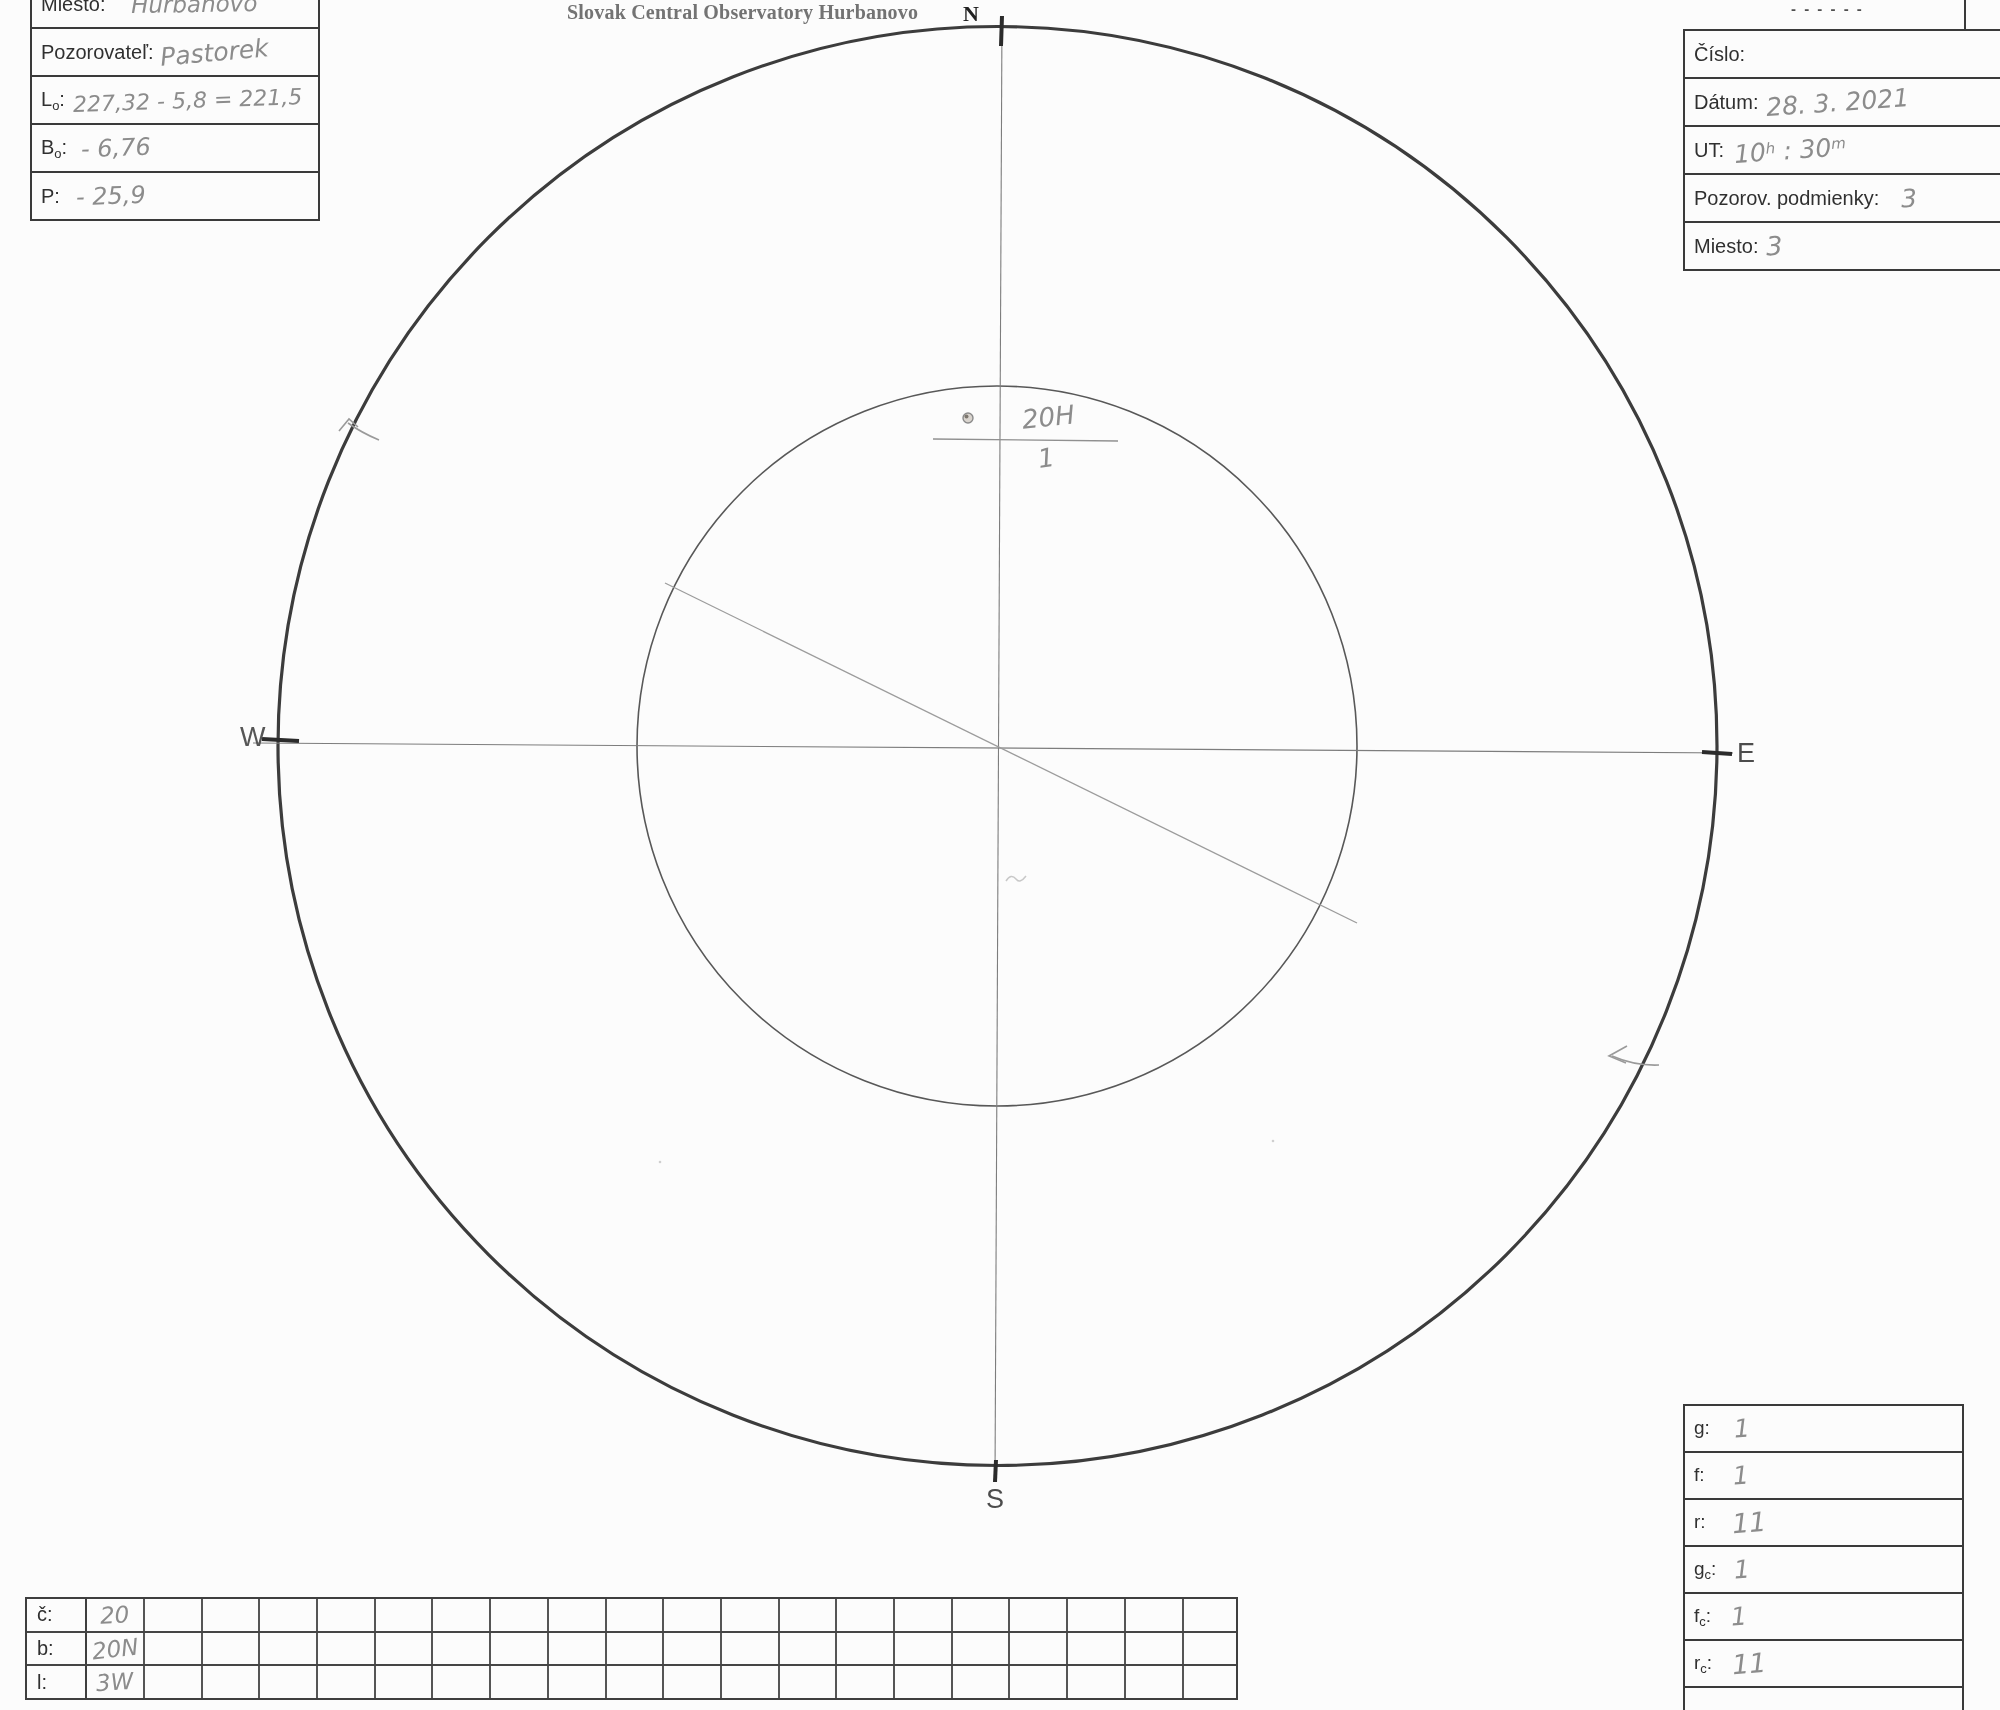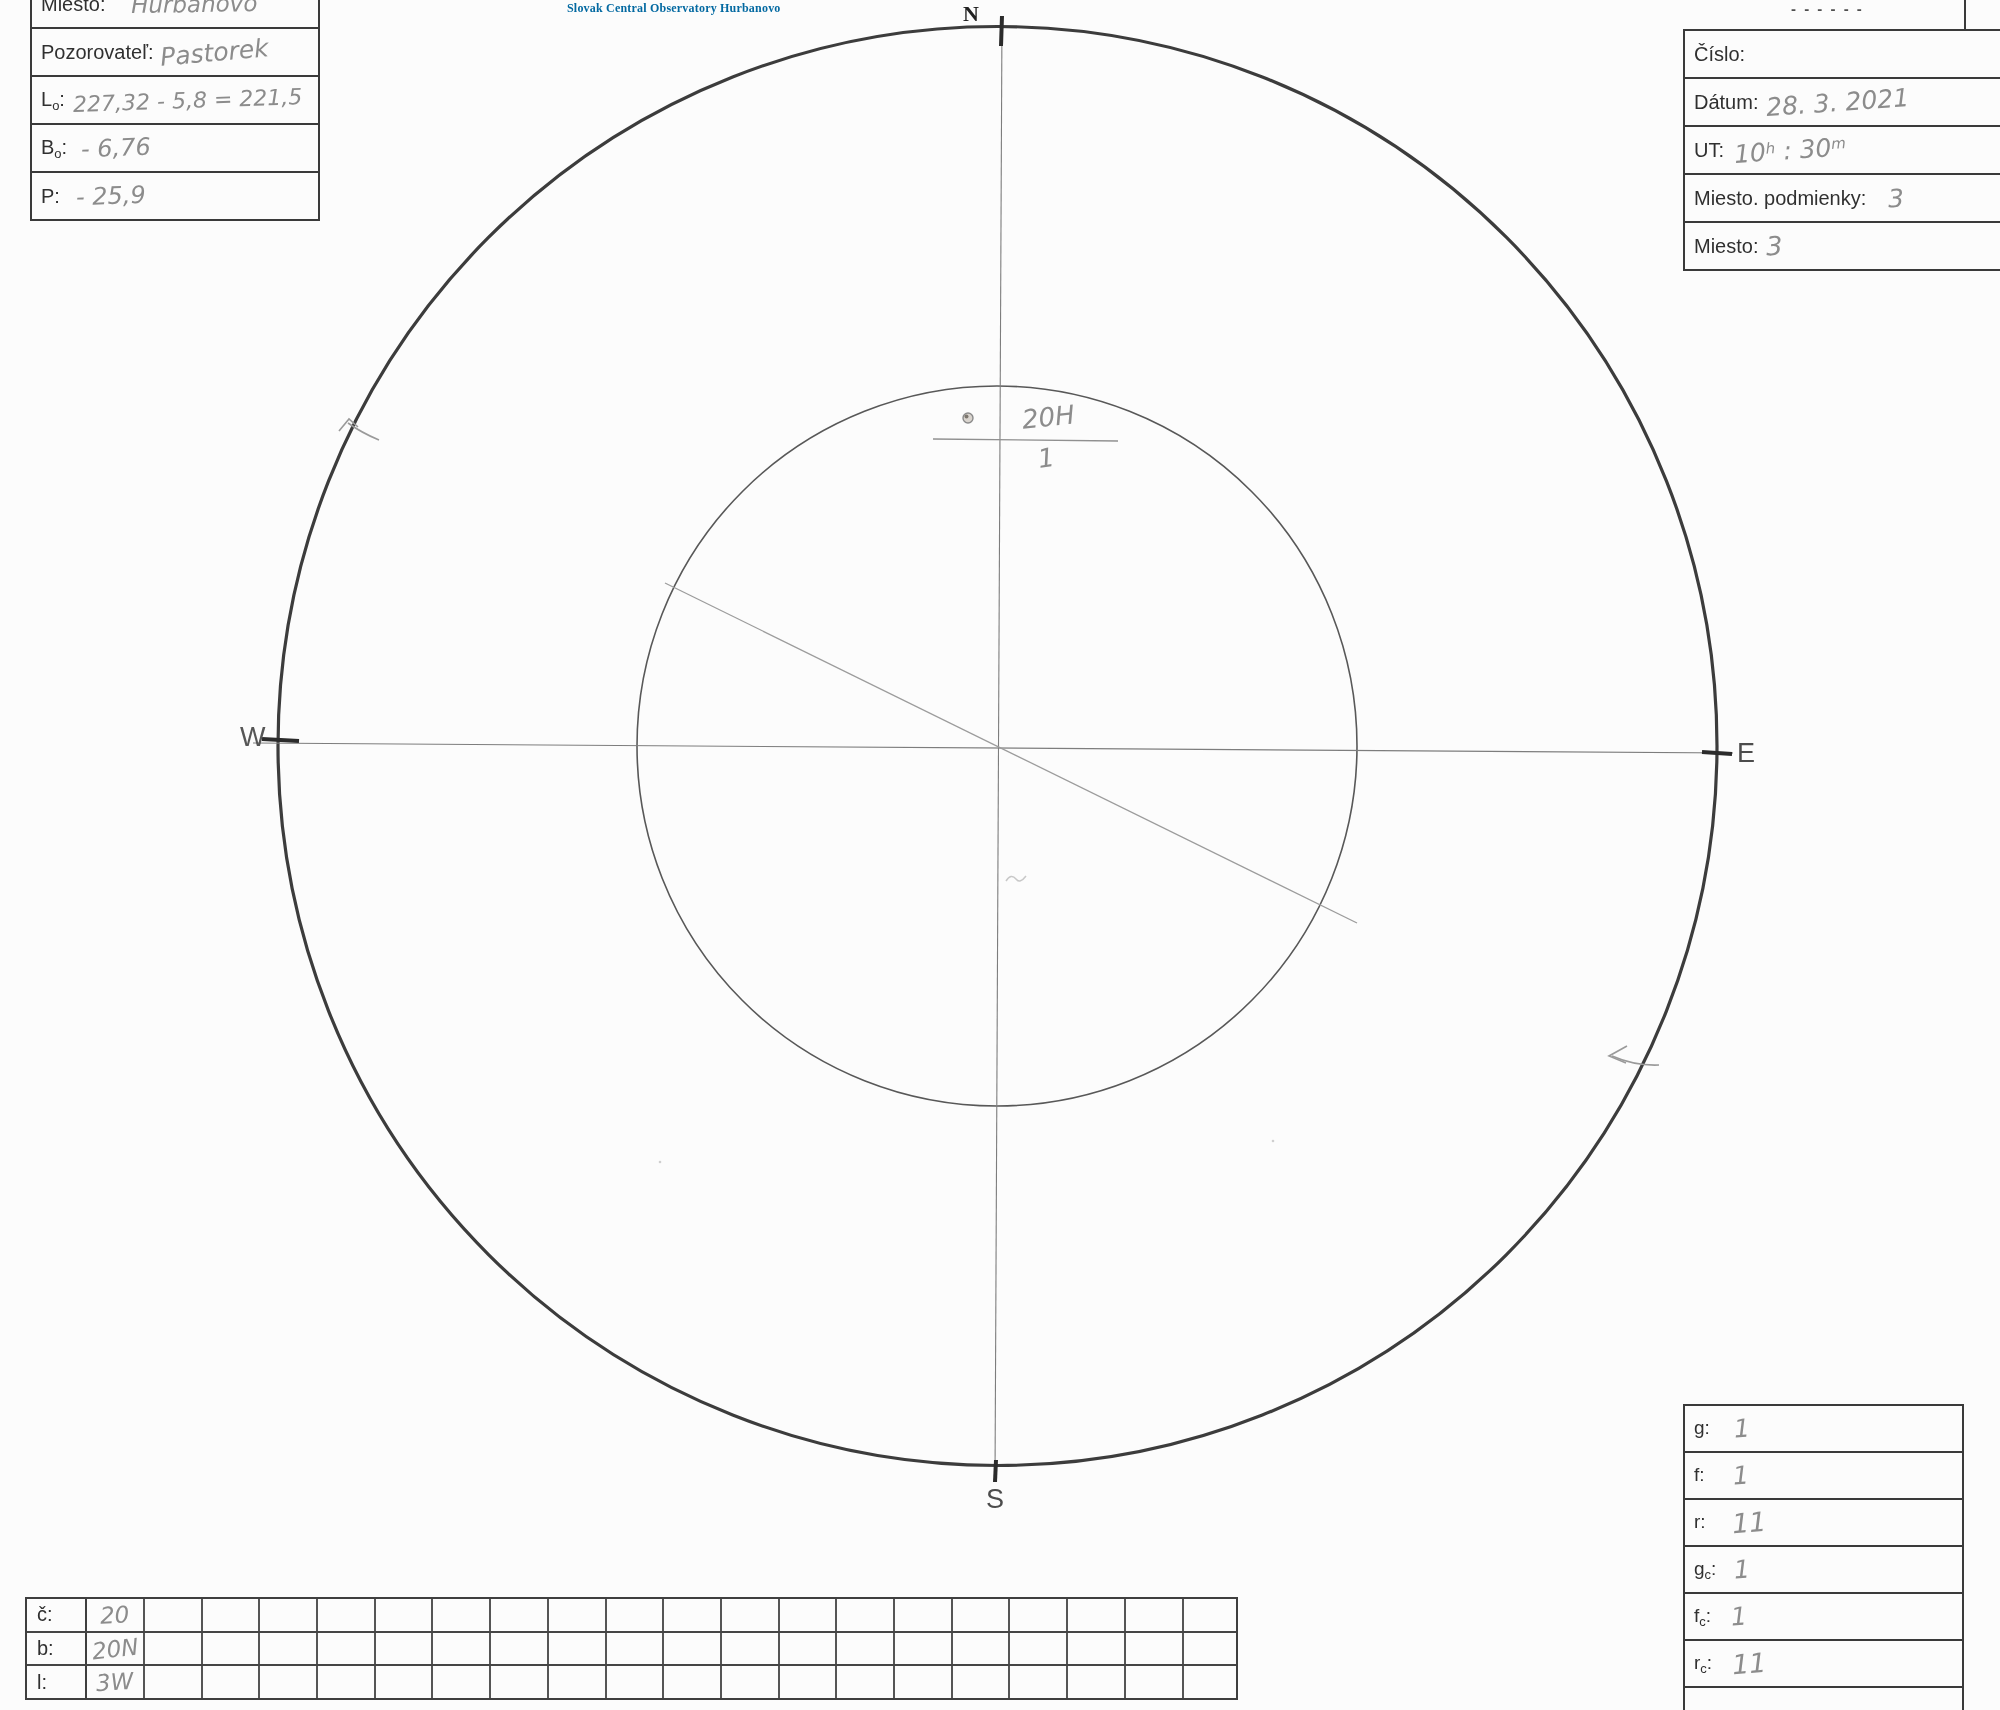--- a/index.html
+++ b/index.html
@@ -3,22 +3,22 @@
 <meta charset="utf-8">
 <style>
   html,body{margin:0;padding:0;background:#e8e8e8;}
   .page{
     position:relative;width:2000px;height:1710px;overflow:hidden;
     background:#fcfcfc;font-family:"Liberation Sans",sans-serif;
   }
   svg.diagram{position:absolute;left:0;top:0;width:2000px;height:1710px;}
   .title{
     position:absolute;left:567px;top:1px;
-    font-family:"Liberation Serif",serif;font-weight:bold;font-size:12px;
-    color:#0369a1;letter-spacing:.2px;
+    font-family:"Liberation Serif",serif;font-weight:bold;font-size:20px;
+    color:#737373;letter-spacing:.2px;
   }
   
   .form{position:absolute;box-sizing:border-box;}
   .form .row{
     box-sizing:border-box;display:flex;align-items:center;
     border-bottom:2px solid #3a3a3a;padding-left:9px;overflow:visible;
   }
   .lbl{font-size:20px;color:#303030;white-space:nowrap;}
   .lbl sub{font-size:13px;vertical-align:-4px;}
   .hand{
@@ -146,21 +146,21 @@
     </div>
     <div class="row">
       <span class="lbl">Dátum:</span>
       <span class="hand" style="font-size:25px;margin-left:8px;transform:rotate(-4deg);">28. 3. 2021</span>
     </div>
     <div class="row">
       <span class="lbl">UT:</span>
       <span class="hand" style="font-size:25px;margin-left:10px;transform:rotate(-4deg);"><span>10</span><sup>h</sup><span> : 30</span><sup>m</sup></span>
     </div>
     <div class="row">
-      <span class="lbl">Miesto. podmienky:</span>
+      <span class="lbl">Pozorov. podmienky:</span>
       <span class="hand" style="font-size:25px;margin-left:22px;transform:rotate(-3deg);">3</span>
     </div>
     <div class="row">
       <span class="lbl">Miesto:</span>
       <span class="hand" style="font-size:26px;margin-left:8px;transform:rotate(-3deg);">3</span>
     </div>
   </div>
 
   <div class="form stats-form">
     <div class="row">

